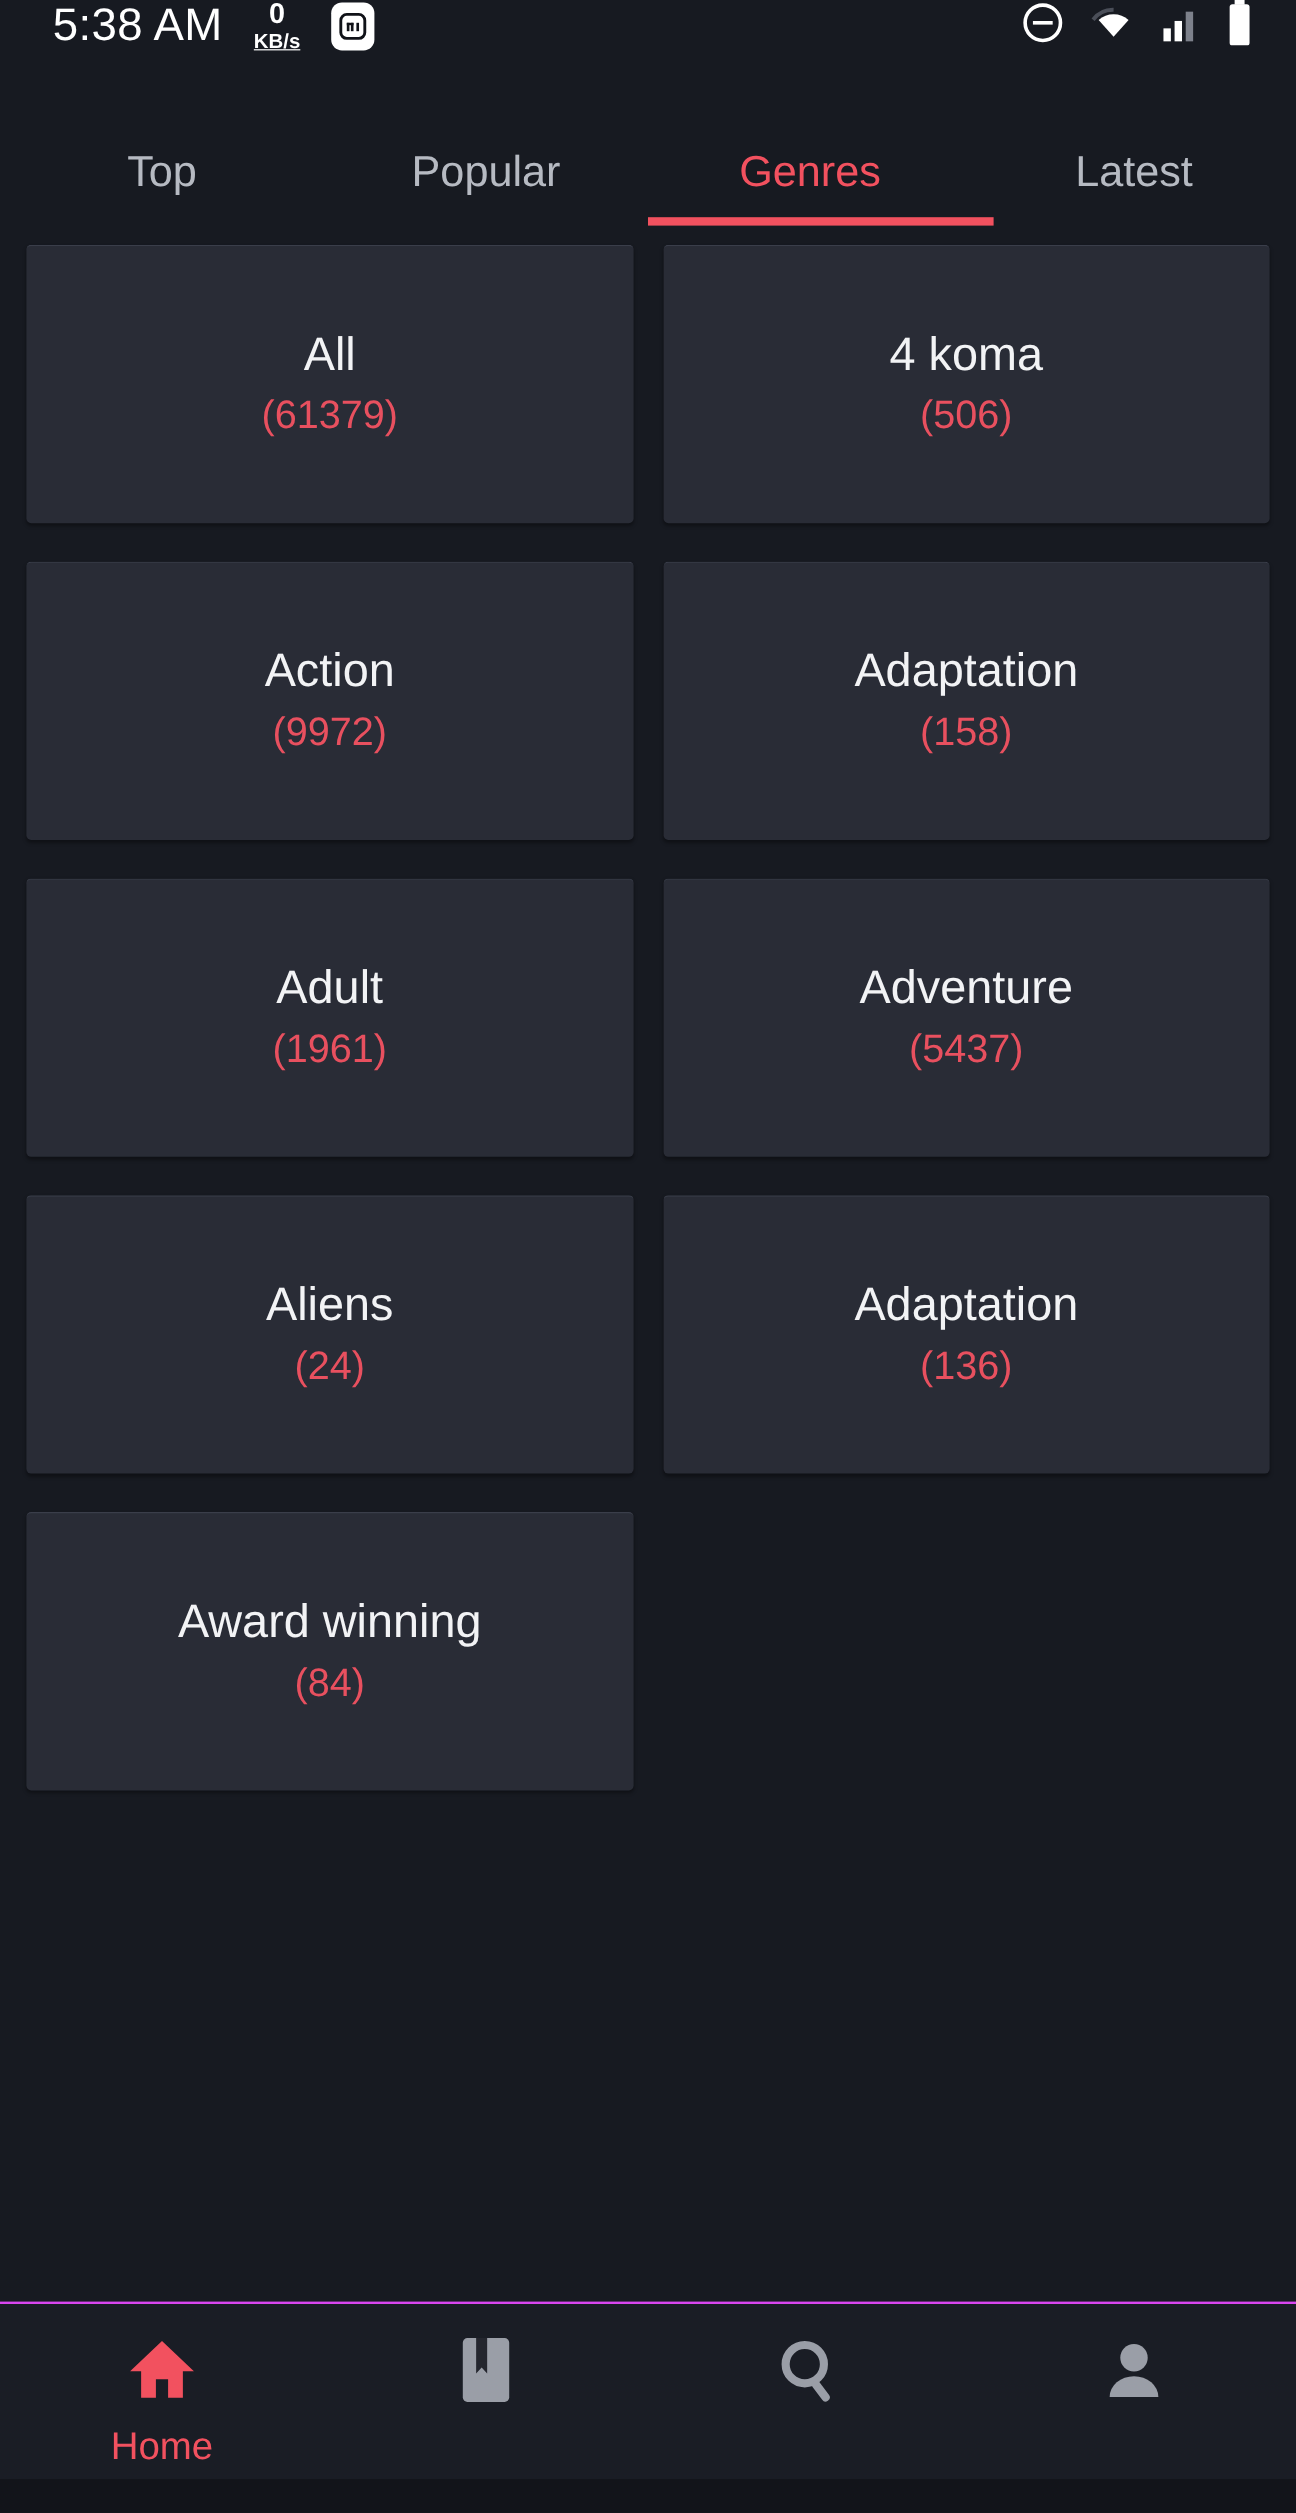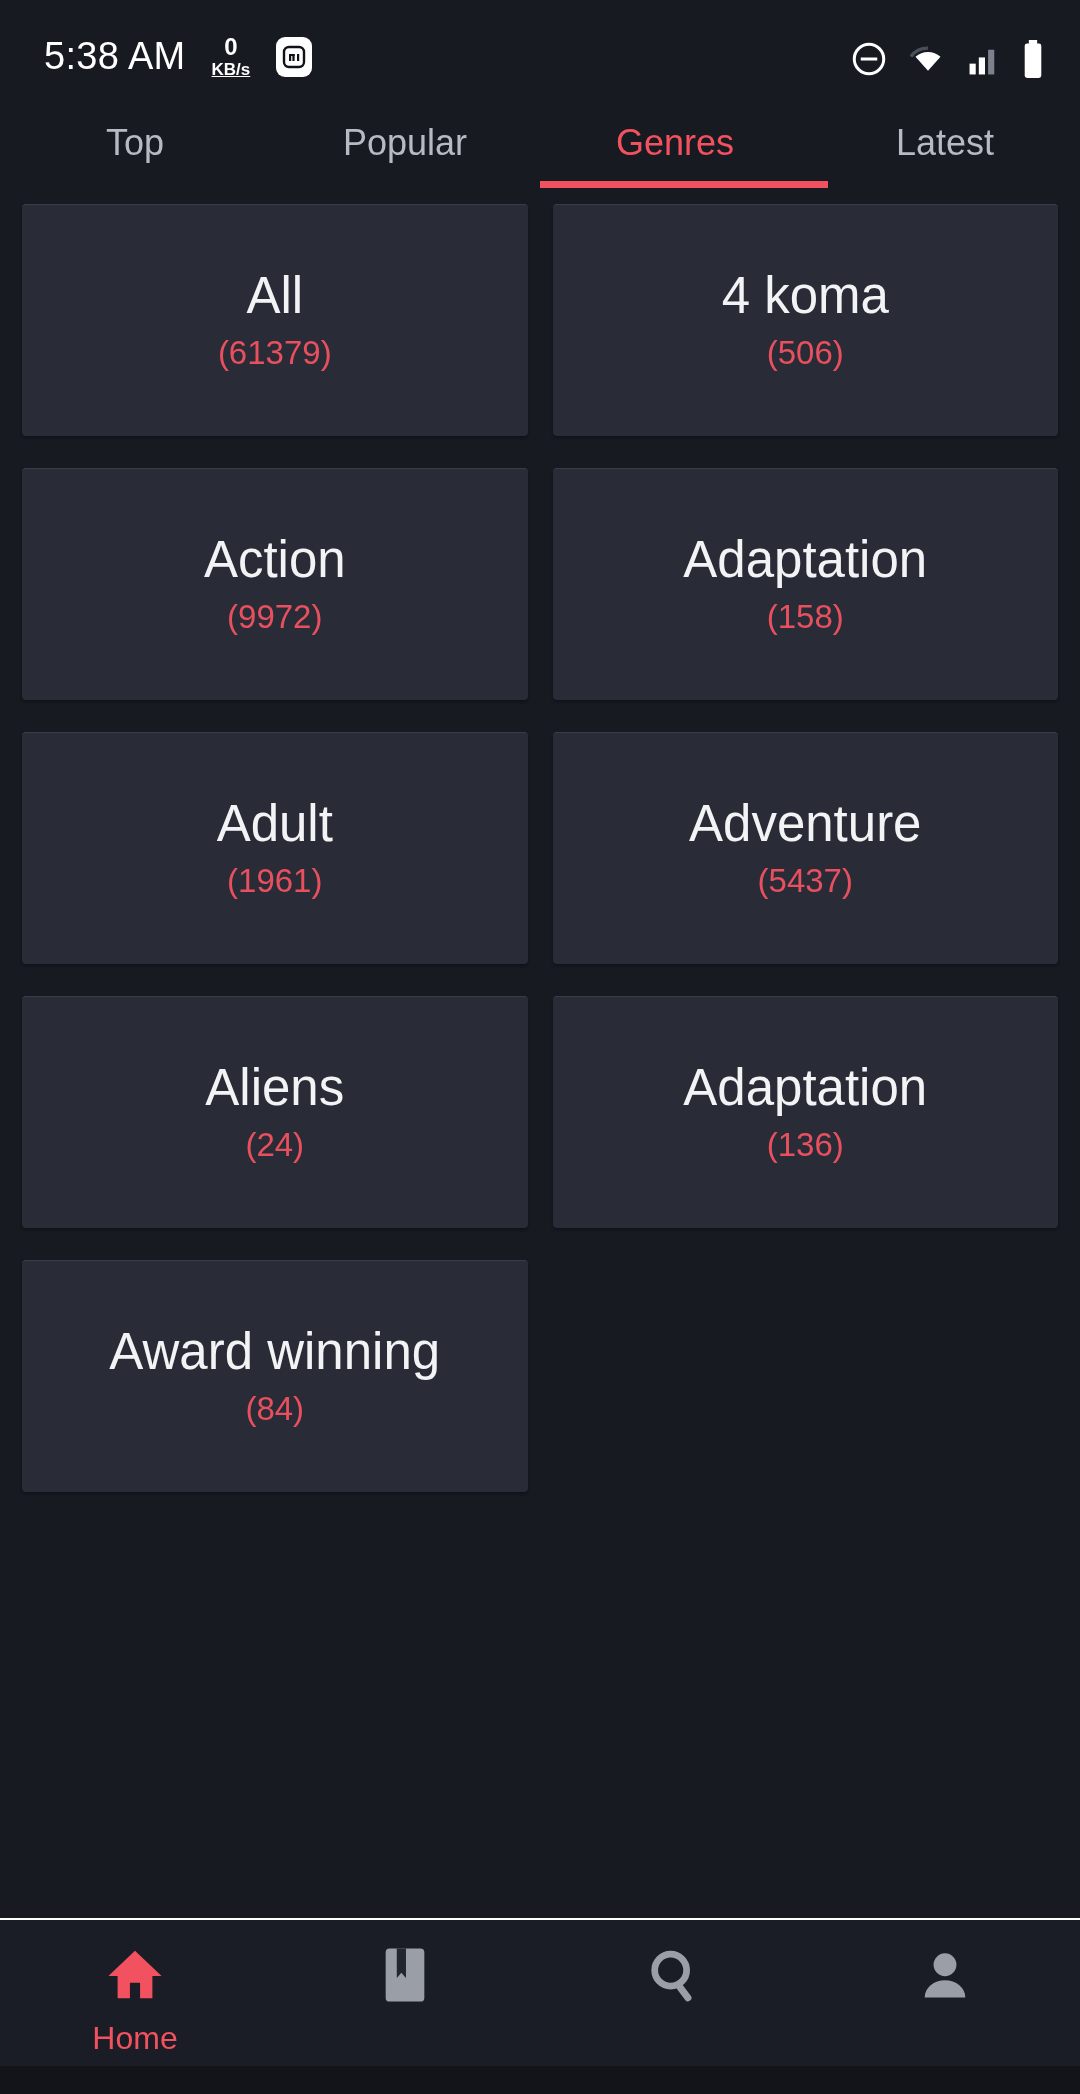--- a/index.html
+++ b/index.html
@@ -12,21 +12,21 @@
   #app {
     position:relative;
     width:1080px; height:2094px;
     background:#171a21;
     display:flex; flex-direction:column;
   }
 
   
   .statusbar {
     height:78px;
-    display:flex; align-items:flex-end;
+    display:flex; align-items:flex-start;
     padding:0 36px 0 44px;
     flex:0 0 auto;
     gap:27px;
   }
   .sb-left { display:flex; align-items:center; gap:26px; }
   .sb-time { color:#ffffff; font-size:38px; letter-spacing:.3px; }
   .sb-netspeed {
     display:flex; flex-direction:column; align-items:center;
     line-height:1; color:#ffffff;
   }
@@ -84,38 +84,38 @@
     height:232px;
     background:#292c36;
     border-radius:4px;
     border-top:1px solid #3a3e4a;
     display:flex; flex-direction:column;
     align-items:center; justify-content:center;
     box-shadow:0 2px 3px rgba(0,0,0,.35);
   }
   .card-title {
     color:#f2f3f5;
-    font-size:51px;
+    font-size:39px;
     line-height:1.05;
     text-align:center;
     padding:0 10px;
     white-space:nowrap;
   }
   .card-count {
     color:#e8505f;
     font-size:33px;
     margin-top:11px;
   }
 
   
   .navbar {
     flex:0 0 auto;
     height:176px;
     background:#1a1d25;
-    border-top:2px solid #ffffff;
+    border-top:2px solid #d946ef;
     display:flex; align-items:flex-start;
     position:relative;
     z-index:5;
   }
   .navbar::after {
     content:"";
     position:absolute; left:0; right:0; bottom:0;
     height:28px; background:#12141a;
   }
   .navitem {

